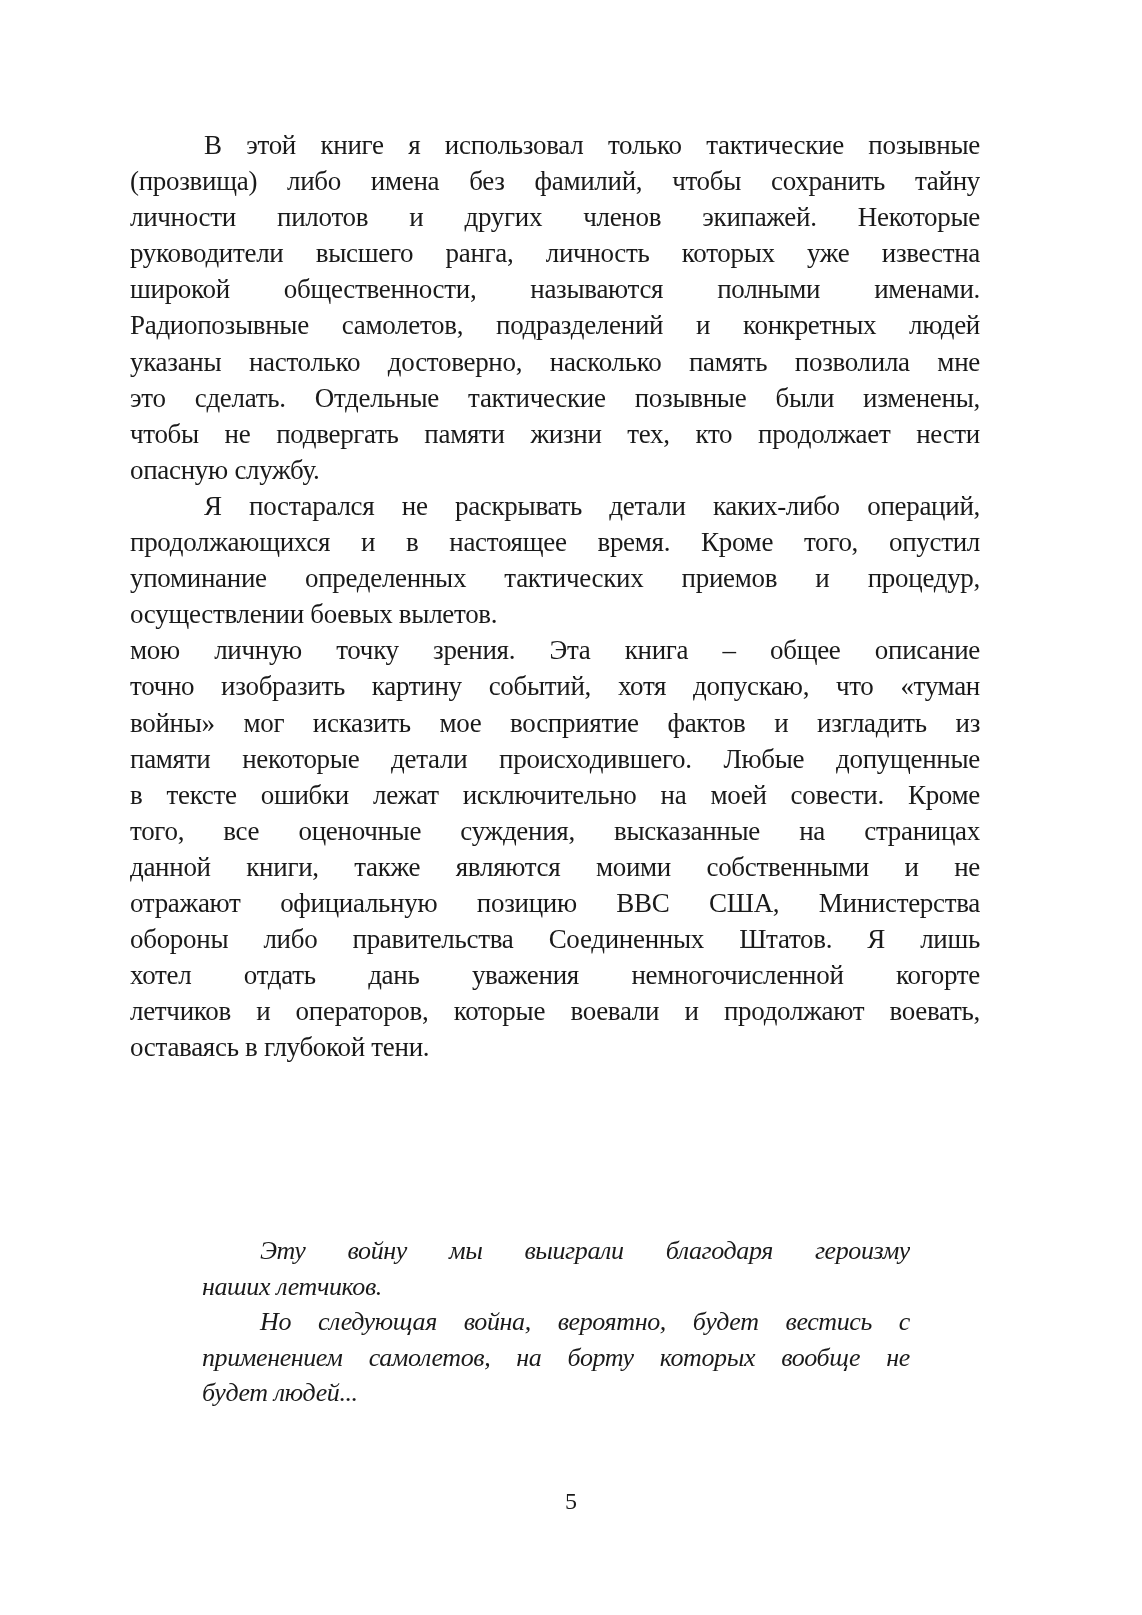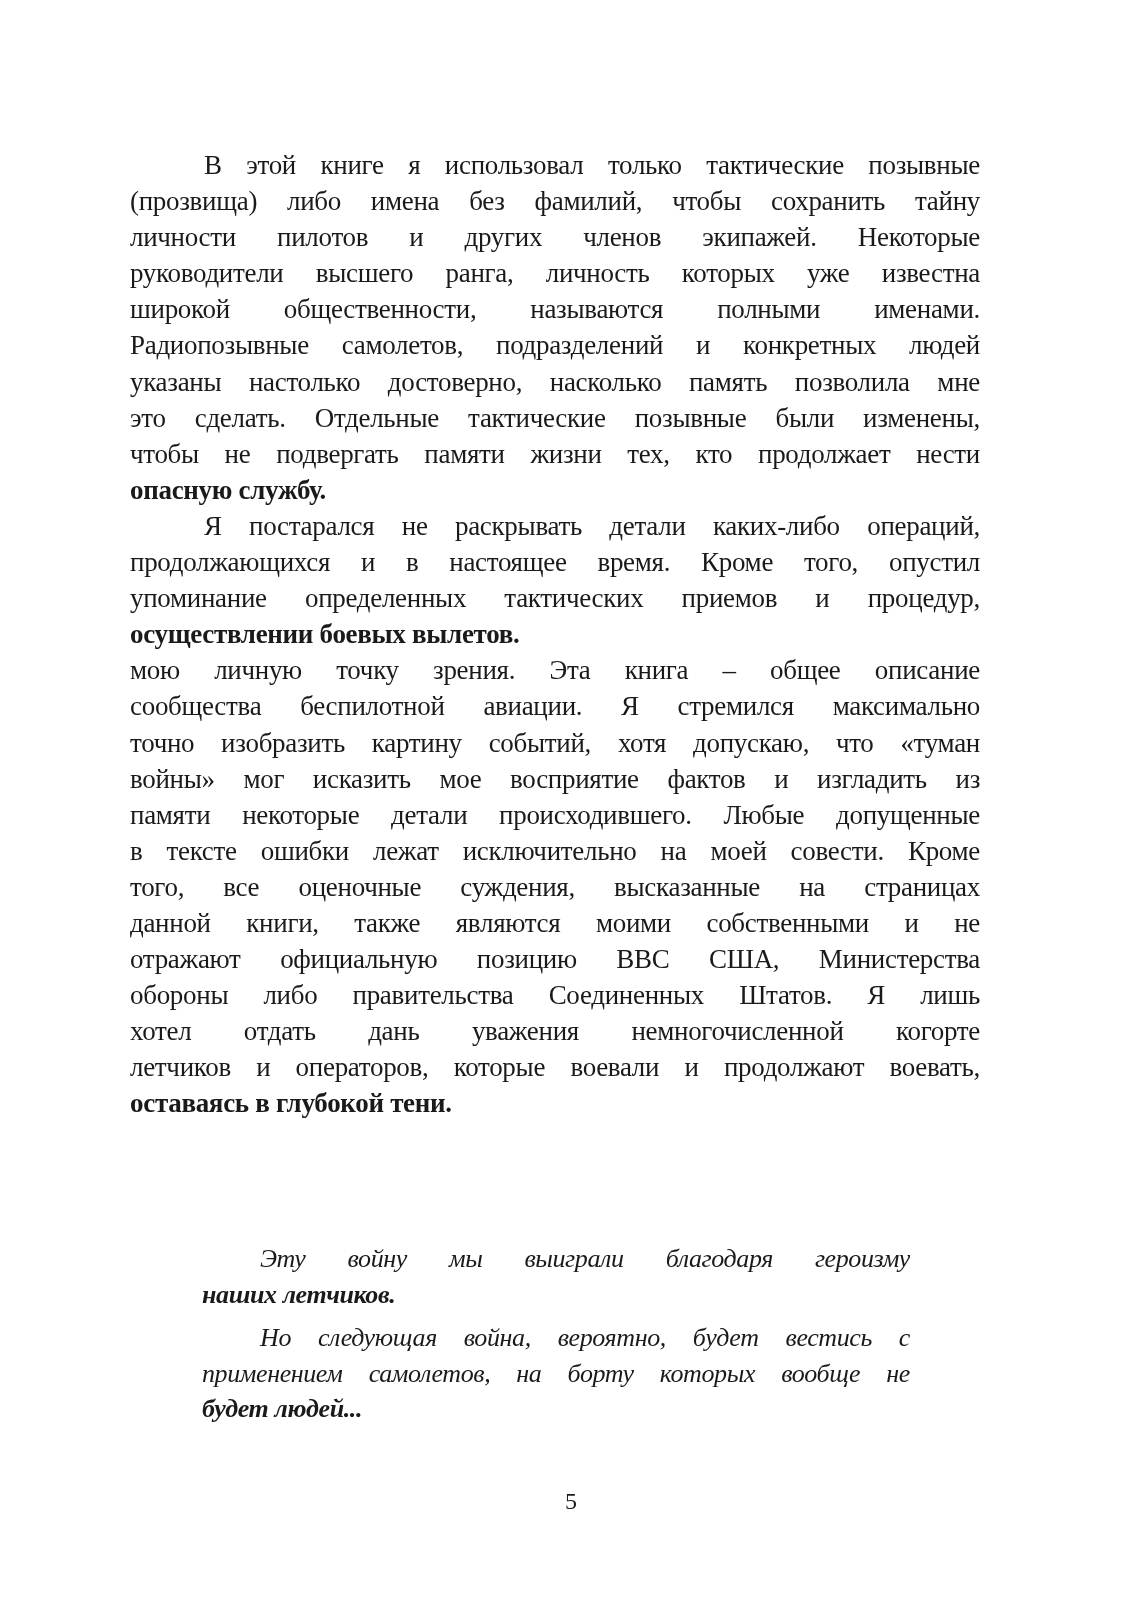--- a/index.html
+++ b/index.html
@@ -11,58 +11,56 @@
       width: 1142px;
       height: 1615px;
       position: relative;
       overflow: hidden;
       font-family: "Liberation Serif", "DejaVu Serif", serif;
       color: #1a1a1a;
     }
     .page {
       position: absolute;
       left: 130px;
-      top: 147px;
+      top: 127px;
       width: 850px;
     }
     .line {
       display: block;
       height: 36.1px;
       line-height: 36.1px;
       font-size: 27px;
       white-space: nowrap;
       text-align: justify;
       text-align-last: justify;
       letter-spacing: -0.3px;
       overflow: hidden;
     }
     .line.last {
       text-align: left;
       text-align-last: left;
-      font-weight: bold;
     }
     .line.indent {
       padding-left: 74px;
     }
     .epigraph {
       position: absolute;
       left: 202px;
       top: 1233px;
       width: 708px;
       font-style: italic;
     }
     .epigraph .line {
       height: 35.5px;
       line-height: 35.5px;
       font-size: 26px;
       letter-spacing: -0.4px;
     }
     .epigraph .line.indent {
       padding-left: 58px;
-      margin-top: 8px;
     }
     .page-number {
       position: absolute;
       left: 0;
       width: 1142px;
       top: 1488px;
       text-align: center;
       font-size: 24px;
       font-family: "Liberation Serif", "DejaVu Serif", serif;
     }
@@ -87,21 +85,20 @@
 
   <div>
     <span class="line indent">Я постарался не раскрывать детали каких-либо операций,</span>
     <span class="line">продолжающихся и в настоящее время. Кроме того, опустил</span>
     <span class="line">упоминание определенных тактических приемов и процедур,</span>
     <span class="line last">осуществлении боевых вылетов.</span>
   </div>
 
   <div>
     <span class="line">мою личную точку зрения. Эта книга – общее описание</span>
-    <span class="line">сообщества беспилотной авиации. Я стремился максимально</span>
     <span class="line">точно изобразить картину событий, хотя допускаю, что «туман</span>
     <span class="line">войны» мог исказить мое восприятие фактов и изгладить из</span>
     <span class="line">памяти некоторые детали происходившего. Любые допущенные</span>
     <span class="line">в тексте ошибки лежат исключительно на моей совести. Кроме</span>
     <span class="line">того, все оценочные суждения, высказанные на страницах</span>
     <span class="line">данной книги, также являются моими собственными и не</span>
     <span class="line">отражают официальную позицию ВВС США, Министерства</span>
     <span class="line">обороны либо правительства Соединенных Штатов. Я лишь</span>
     <span class="line">хотел отдать дань уважения немногочисленной когорте</span>
     <span class="line">летчиков и операторов, которые воевали и продолжают воевать,</span>

